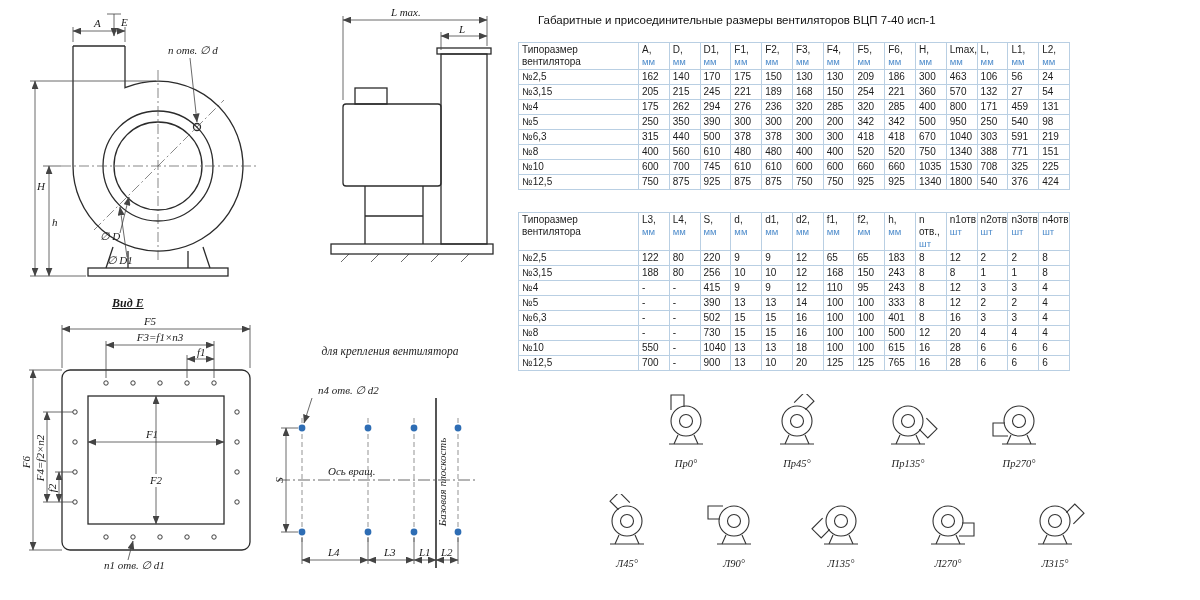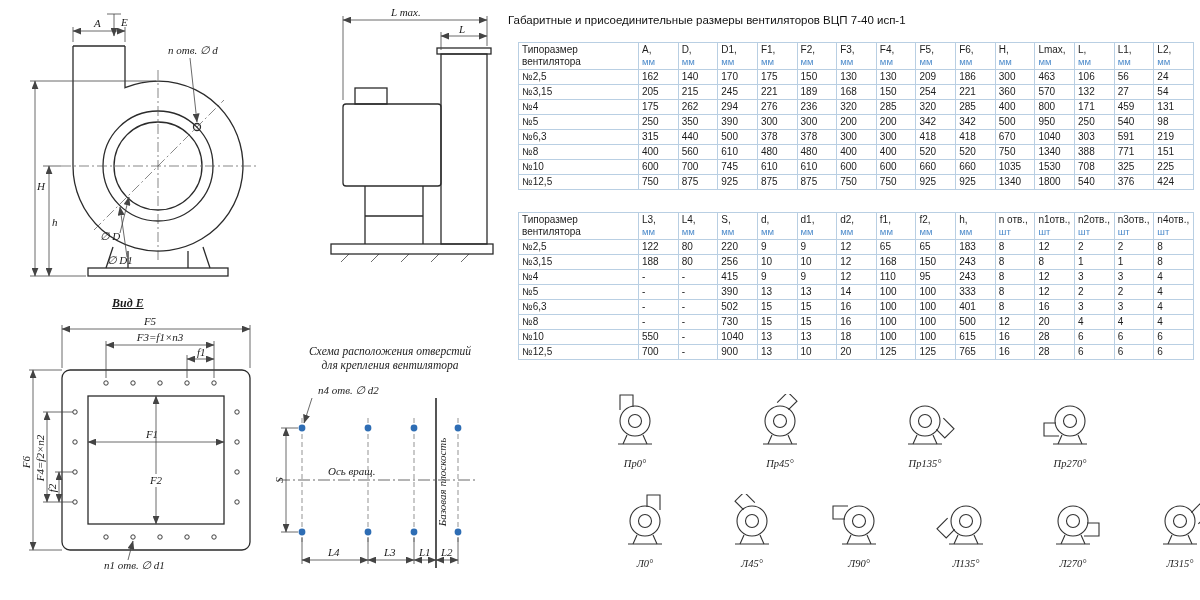--- a/index.html
+++ b/index.html
@@ -7,29 +7,29 @@
         font-family:"Liberation Sans",sans-serif;color:#1c1c1c;}
   .abs{position:absolute;}
   
   svg text{font-family:"Liberation Serif",serif;font-style:italic;font-size:11px;fill:#1c1c1c;}
   .dim line{stroke:#444;stroke-width:0.8;}
   .note{font-family:"Liberation Serif",serif;font-style:italic;font-size:12px;color:#1c1c1c;}
   #view-e-title{text-decoration:underline;font-weight:bold;}
   #scheme-title{width:224px;text-align:center;font-size:11.5px;line-height:1.25;}
   
   #doc-title{font-family:"Liberation Sans",sans-serif;font-size:11.5px;color:#111;}
-  table{border-collapse:collapse;table-layout:fixed;width:676px;font-size:10px;color:#1c1c1c;padding-left:22px;}
+  table{border-collapse:collapse;table-layout:fixed;width:552px;font-size:10px;color:#1c1c1c;padding-left:22px;}
   th,td{border:1px solid #b9cfe3;padding:1px 3px;text-align:left;vertical-align:top;
         font-weight:normal;white-space:nowrap;overflow:hidden;line-height:1.2;}
   th{white-space:normal;}
   th .n{display:block;color:#1c1c1c;}
   th .u{display:block;color:#4e8ccb;font-size:9.5px;}
   td.rowlabel{white-space:nowrap;}
   th.corner{white-space:normal;}
-  .fan-row{display:flex;justify-content:space-between;gap:41px;}
+  .fan-row{display:flex;justify-content:center;gap:41px;}
   .fan-item{width:70px;text-align:center;}
   .fan-label{font-family:"Liberation Serif",serif;font-style:italic;font-size:10.5px;margin-top:2px;}
 </style>
 </head>
 <body>
 
 <div id="page">
 
   <svg width="0" height="0" style="position:absolute">
     <defs>
@@ -152,21 +152,20 @@
       <text transform="rotate(-90 22 146)" x="22" y="146" text-anchor="middle">F4=f2×n2</text>
       <line x1="51" y1="160" x2="33" y2="160"></line>
       <line x1="37" y1="160" x2="37" y2="190" marker-start="url(#arw)" marker-end="url(#arw)"></line>
       <text transform="rotate(-90 34 176)" x="34" y="176" text-anchor="middle">f2</text>
       <text x="82" y="257">n1 отв. ∅ d1</text>
       <line x1="106" y1="248" x2="111" y2="229" marker-end="url(#arw)"></line>
     </g>
   </svg>
 
   <div id="scheme-title" class="abs note" style="left:278px;top:344px">
-    <div>Схема расположения отверстий</div>
     <div>для крепления вентилятора</div>
   </div>
   <svg class="abs" style="left:272px;top:382px" width="234" height="200" viewBox="0 0 234 200">
     <g stroke="#666" stroke-width="0.7" stroke-dasharray="5 3">
       <line x1="30" y1="36" x2="30" y2="160"></line>
         <line x1="96" y1="36" x2="96" y2="160"></line>
       <line x1="142" y1="36" x2="142" y2="160"></line>
         <line x1="186" y1="36" x2="186" y2="160"></line>
     </g>
     <line x1="6" y1="98" x2="206" y2="98" stroke="#444" stroke-width="0.8" stroke-dasharray="12 3 2 3"></line>
@@ -198,21 +197,21 @@
       <line x1="96" y1="178" x2="142" y2="178" marker-start="url(#arw)" marker-end="url(#arw)"></line>
       <line x1="142" y1="178" x2="164" y2="178" marker-start="url(#arw)" marker-end="url(#arw)"></line>
       <line x1="164" y1="178" x2="186" y2="178" marker-start="url(#arw)" marker-end="url(#arw)"></line>
       <text x="56" y="174">L4</text>
       <text x="112" y="174">L3</text>
       <text x="147" y="174">L1</text>
       <text x="169" y="174">L2</text>
     </g>
   </svg>
 
-  <div id="doc-title" class="abs" style="left:508px;top:14px">Габаритные и присоединительные размеры вентиляторов ВЦП 7-40 исп-1</div>
+  <div id="doc-title" class="abs" style="left:538px;top:14px">Габаритные и присоединительные размеры вентиляторов ВЦП 7-40 исп-1</div>
   <div id="dim-table" class="abs" style="left:518px;top:42px">
       <table>
         <colgroup>
           <col style="width: 120px;">
           <col>
           <col>
           <col>
           <col>
           <col>
           <col>
@@ -712,116 +711,100 @@
             <path d="M 25,41 L 21,50 M 41,41 L 45,50"></path>
             <line x1="16" y1="50" x2="50" y2="50"></line>
           </g>
         </g>
       </svg>
       <div class="fan-label">Пр270°</div>
     </div>
 
   </div>
   <div id="fan-row-2" class="abs fan-row" style="left:612px;top:494px;width:458px">
+
     <div class="fan-item">
       <svg width="66" height="58" viewBox="0 0 66 58">
         <g class="mirror-group" transform="translate(66 0) scale(-1 1)">
-          <g class="duct" stroke="#333" fill="none" stroke-width="1.1" transform="rotate(0 33 27)">
+          <g class="duct" stroke="#333" fill="none" stroke-width="1.1" transform="rotate(45 33 27)">
             <path d="M 18,16 L 18,1 L 31,1 L 31,13"></path>
           </g>
           <g stroke="#333" fill="none" stroke-width="1.1">
             <circle cx="33" cy="27" r="15"></circle>
             <circle cx="33" cy="27" r="6.5"></circle>
             <path d="M 25,41 L 21,50 M 41,41 L 45,50"></path>
             <line x1="16" y1="50" x2="50" y2="50"></line>
           </g>
         </g>
       </svg>
-      <div class="fan-label">Л0°</div>
+      <div class="fan-label">Л45°</div>
     </div>
 
     <div class="fan-item">
       <svg width="66" height="58" viewBox="0 0 66 58">
         <g class="mirror-group" transform="translate(66 0) scale(-1 1)">
-          <g class="duct" stroke="#333" fill="none" stroke-width="1.1" transform="rotate(45 33 27)">
+          <g class="duct" stroke="#333" fill="none" stroke-width="1.1" transform="rotate(90 33 27)">
             <path d="M 18,16 L 18,1 L 31,1 L 31,13"></path>
           </g>
           <g stroke="#333" fill="none" stroke-width="1.1">
             <circle cx="33" cy="27" r="15"></circle>
             <circle cx="33" cy="27" r="6.5"></circle>
             <path d="M 25,41 L 21,50 M 41,41 L 45,50"></path>
             <line x1="16" y1="50" x2="50" y2="50"></line>
           </g>
         </g>
       </svg>
-      <div class="fan-label">Л45°</div>
+      <div class="fan-label">Л90°</div>
     </div>
 
     <div class="fan-item">
       <svg width="66" height="58" viewBox="0 0 66 58">
         <g class="mirror-group" transform="translate(66 0) scale(-1 1)">
-          <g class="duct" stroke="#333" fill="none" stroke-width="1.1" transform="rotate(90 33 27)">
+          <g class="duct" stroke="#333" fill="none" stroke-width="1.1" transform="rotate(135 33 27)">
             <path d="M 18,16 L 18,1 L 31,1 L 31,13"></path>
           </g>
           <g stroke="#333" fill="none" stroke-width="1.1">
             <circle cx="33" cy="27" r="15"></circle>
             <circle cx="33" cy="27" r="6.5"></circle>
             <path d="M 25,41 L 21,50 M 41,41 L 45,50"></path>
             <line x1="16" y1="50" x2="50" y2="50"></line>
           </g>
         </g>
       </svg>
-      <div class="fan-label">Л90°</div>
+      <div class="fan-label">Л135°</div>
     </div>
 
     <div class="fan-item">
       <svg width="66" height="58" viewBox="0 0 66 58">
         <g class="mirror-group" transform="translate(66 0) scale(-1 1)">
-          <g class="duct" stroke="#333" fill="none" stroke-width="1.1" transform="rotate(135 33 27)">
+          <g class="duct" stroke="#333" fill="none" stroke-width="1.1" transform="rotate(270 33 27)">
             <path d="M 18,16 L 18,1 L 31,1 L 31,13"></path>
           </g>
           <g stroke="#333" fill="none" stroke-width="1.1">
             <circle cx="33" cy="27" r="15"></circle>
             <circle cx="33" cy="27" r="6.5"></circle>
             <path d="M 25,41 L 21,50 M 41,41 L 45,50"></path>
             <line x1="16" y1="50" x2="50" y2="50"></line>
           </g>
         </g>
       </svg>
-      <div class="fan-label">Л135°</div>
+      <div class="fan-label">Л270°</div>
     </div>
 
     <div class="fan-item">
       <svg width="66" height="58" viewBox="0 0 66 58">
         <g class="mirror-group" transform="translate(66 0) scale(-1 1)">
-          <g class="duct" stroke="#333" fill="none" stroke-width="1.1" transform="rotate(270 33 27)">
+          <g class="duct" stroke="#333" fill="none" stroke-width="1.1" transform="rotate(315 33 27)">
             <path d="M 18,16 L 18,1 L 31,1 L 31,13"></path>
           </g>
           <g stroke="#333" fill="none" stroke-width="1.1">
             <circle cx="33" cy="27" r="15"></circle>
             <circle cx="33" cy="27" r="6.5"></circle>
             <path d="M 25,41 L 21,50 M 41,41 L 45,50"></path>
             <line x1="16" y1="50" x2="50" y2="50"></line>
           </g>
         </g>
       </svg>
-      <div class="fan-label">Л270°</div>
-    </div>
-
-    <div class="fan-item">
-      <svg width="66" height="58" viewBox="0 0 66 58">
-        <g class="mirror-group" transform="translate(66 0) scale(-1 1)">
-          <g class="duct" stroke="#333" fill="none" stroke-width="1.1" transform="rotate(315 33 27)">
-            <path d="M 18,16 L 18,1 L 31,1 L 31,13"></path>
-          </g>
-          <g stroke="#333" fill="none" stroke-width="1.1">
-            <circle cx="33" cy="27" r="15"></circle>
-            <circle cx="33" cy="27" r="6.5"></circle>
-            <path d="M 25,41 L 21,50 M 41,41 L 45,50"></path>
-            <line x1="16" y1="50" x2="50" y2="50"></line>
-          </g>
-        </g>
-      </svg>
       <div class="fan-label">Л315°</div>
     </div>
   </div>
 
 </div>
 
 </body></html>

